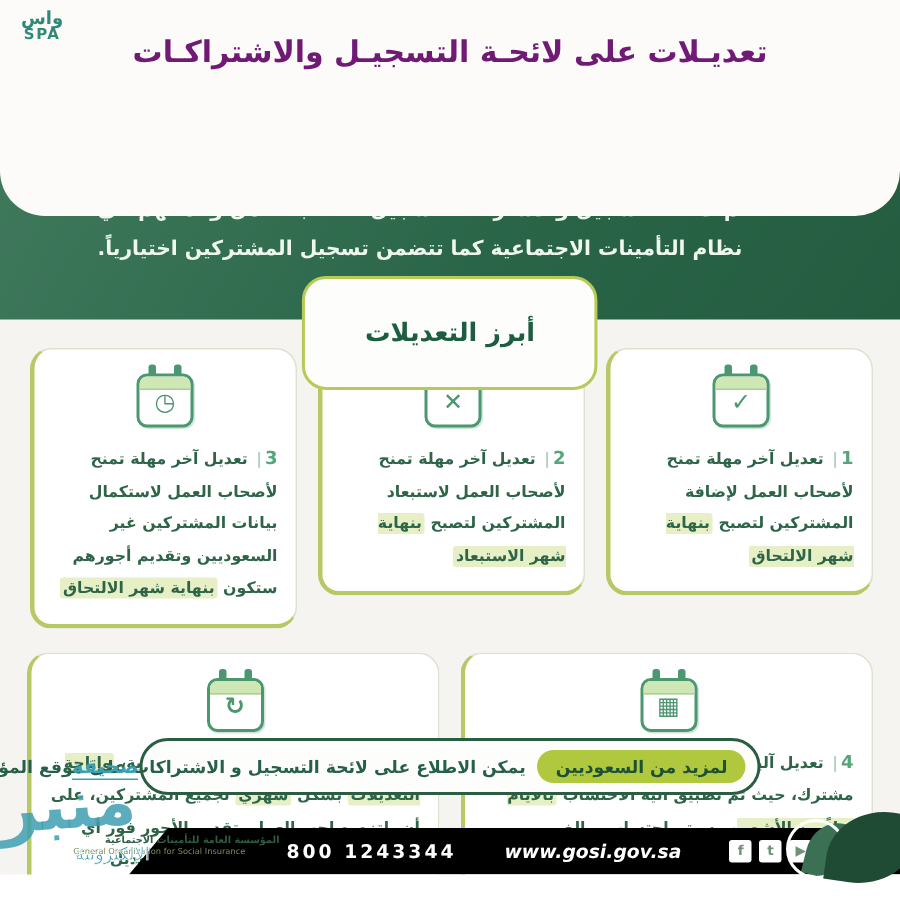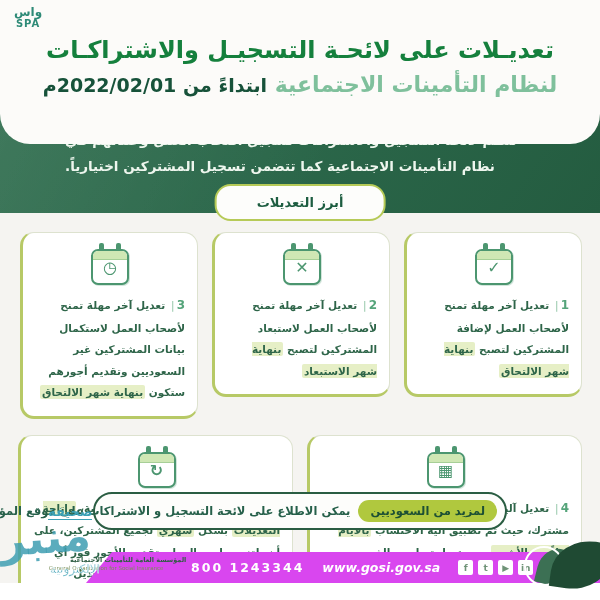--- a/index.html
+++ b/index.html
@@ -5,37 +5,37 @@
   * { margin:0; padding:0; box-sizing:border-box; }
   body { font-family:"DejaVu Sans", sans-serif; background:#e9e9e9; }
   #page { position:relative; width:600px; height:600px; background:#f5f4f1; overflow:hidden; margin:0 auto; }
 
   
   .header-card { position:absolute; top:0; left:0; right:0; height:144px; background:#fcfbf9;
     border-radius:0 0 30px 30px; z-index:3; text-align:center; }
   .spa-logo { position:absolute; top:6px; left:14px; color:#2e8a77; font-weight:bold; text-align:center; line-height:1.05; }
   .spa-logo .l1 { font-size:12px; letter-spacing:1px; }
   .spa-logo .l2 { font-size:10px; letter-spacing:1px; }
-  .title1 { margin-top:36px; font-size:24px; font-weight:bold; color:#15803d; direction:rtl; }
+  .title1 { margin-top:22px; font-size:20px; font-weight:bold; color:#701a75; direction:rtl; }
   .title2 { margin-top:8px; font-size:22px; font-weight:bold; direction:rtl; }
   .title2 .light { color:#7fc09c; }
   .title2 .dark { color:#17523a; font-size:19px; }
 
   
   .banner { position:absolute; top:100px; left:0; right:0; height:113px; z-index:1;
     background:linear-gradient(125deg,#316f50 0%,#2b674a 45%,#245c40 100%); }
   .banner::after { content:''; position:absolute; inset:0;
     background:linear-gradient(115deg, rgba(255,255,255,0.07) 0%, rgba(255,255,255,0) 55%); }
   .banner-text { position:absolute; top:27px; left:65px; right:65px; direction:rtl; text-align:left;
     color:#eef6ee; font-size:13.5px; font-weight:bold; line-height:1.95; z-index:2; }
 
   
   .section-pill { position:absolute; top:184px; left:50%; transform:translateX(-50%); z-index:4;
-    background:#fdfdfb; border:2px solid #b6ca57; border-radius:16px; padding:9px 40px;
-    font-size:13px; font-weight:bold; color:#1d5d40; direction:rtl; white-space:nowrap; }
+    background:#fdfdfb; border:2px solid #b6ca57; border-radius:16px; padding:26px 40px;
+    font-size:17px; font-weight:bold; color:#1d5d40; direction:rtl; white-space:nowrap; }
 
   
   .cards { position:absolute; top:232px; left:0; right:0; z-index:2; padding:0 18px; direction:rtl; }
   .row { display:flex; gap:14px; align-items:flex-start; }
   .row2 { margin-top:16px; }
   .card { background:#ffffff; border:1px solid #dde2cf; border-left:3px solid #b7c966;
     border-bottom:3px solid #b7c966; border-radius:14px; padding:8px 12px 12px; direction:rtl; }
   .card-sm { width:178px; }
   .card-lg { width:275px; }
   .card-text { font-size:10.5px; font-weight:bold; color:#2e6549; line-height:2.05; }
@@ -56,23 +56,23 @@
 
   
   .info-bar { position:absolute; top:492px; left:50%; transform:translateX(-50%); z-index:4;
     width:414px; height:38px; background:#fdfdfb; border:2px solid #2a5d42; border-radius:19px;
     display:flex; direction:rtl; align-items:center; gap:8px; padding:0 8px; }
   .info-pill { background:#b0c83e; color:#1d5034; font-size:11.5px; font-weight:bold;
     border-radius:13px; padding:4px 12px; white-space:nowrap; }
   .info-text { color:#26604a; font-size:11.5px; font-weight:bold; white-space:nowrap; }
 
   
-  .footer-bar { position:absolute; top:552px; left:86px; right:0; height:31px; background:#d946ef; z-index:5;
+  .footer-bar { position:absolute; top:552px; left:86px; right:0; height:31px; background:#000000; z-index:5;
     clip-path:polygon(26px 0, 100% 0, 100% 100%, 0 100%);
-    display:flex; align-items:center; gap:18px; padding-left:105px; }
+    display:flex; align-items:center; gap:32px; padding-left:105px; }
   .phone { color:#fff; font-size:12.5px; font-weight:bold; letter-spacing:2px; }
   .website { color:#fff; font-size:12.5px; font-weight:bold;font-style:italic; }
   .socials { display:flex; gap:5px; }
   .soc { width:15px; height:15px; background:#fff; border-radius:2px; color:#6f9377;
     font-size:9px; font-weight:bold; display:flex; align-items:center; justify-content:center; }
   .ring-deco { position:absolute; top:546px; left:524px; width:40px; height:40px;
     border:2px solid #fff; border-radius:50%; z-index:6; }
   .leaf1 { position:absolute; top:540px; right:-10px; width:58px; height:50px; background:#1f4a33;
     border-radius:70% 0 70% 0; transform:rotate(8deg); z-index:6; }
   .leaf2 { position:absolute; top:548px; right:28px; width:34px; height:38px; background:#3c7054;
@@ -101,24 +101,20 @@
   <div class="banner">
     <div class="banner-text">تنظم لائحة التسجيل والاشتراكات تسجيل أصحاب العمل وعمالهم في نظام التأمينات الاجتماعية كما تتضمن تسجيل المشتركين اختيارياً.</div>
   </div>
 
   <div class="header-card">
     <div class="spa-logo">
       <div class="l1">واس</div>
       <div class="l2">SPA</div>
     </div>
     <div class="title1">تعديـلات على لائحـة التسجيـل والاشتراكـات</div>
-    <div class="title2">
-      <span class="light">لنظام التأمينات الاجتماعية</span>
-      <span class="dark">ابتداءً من 2022/02/01م</span>
-    </div>
   </div>
 
   <div class="section-pill">أبرز التعديلات</div>
 
   <div class="cards">
     <div class="row">
 
       <div class="card card-sm">
         <div class="cal">
           <span class="ring r1"></span>

